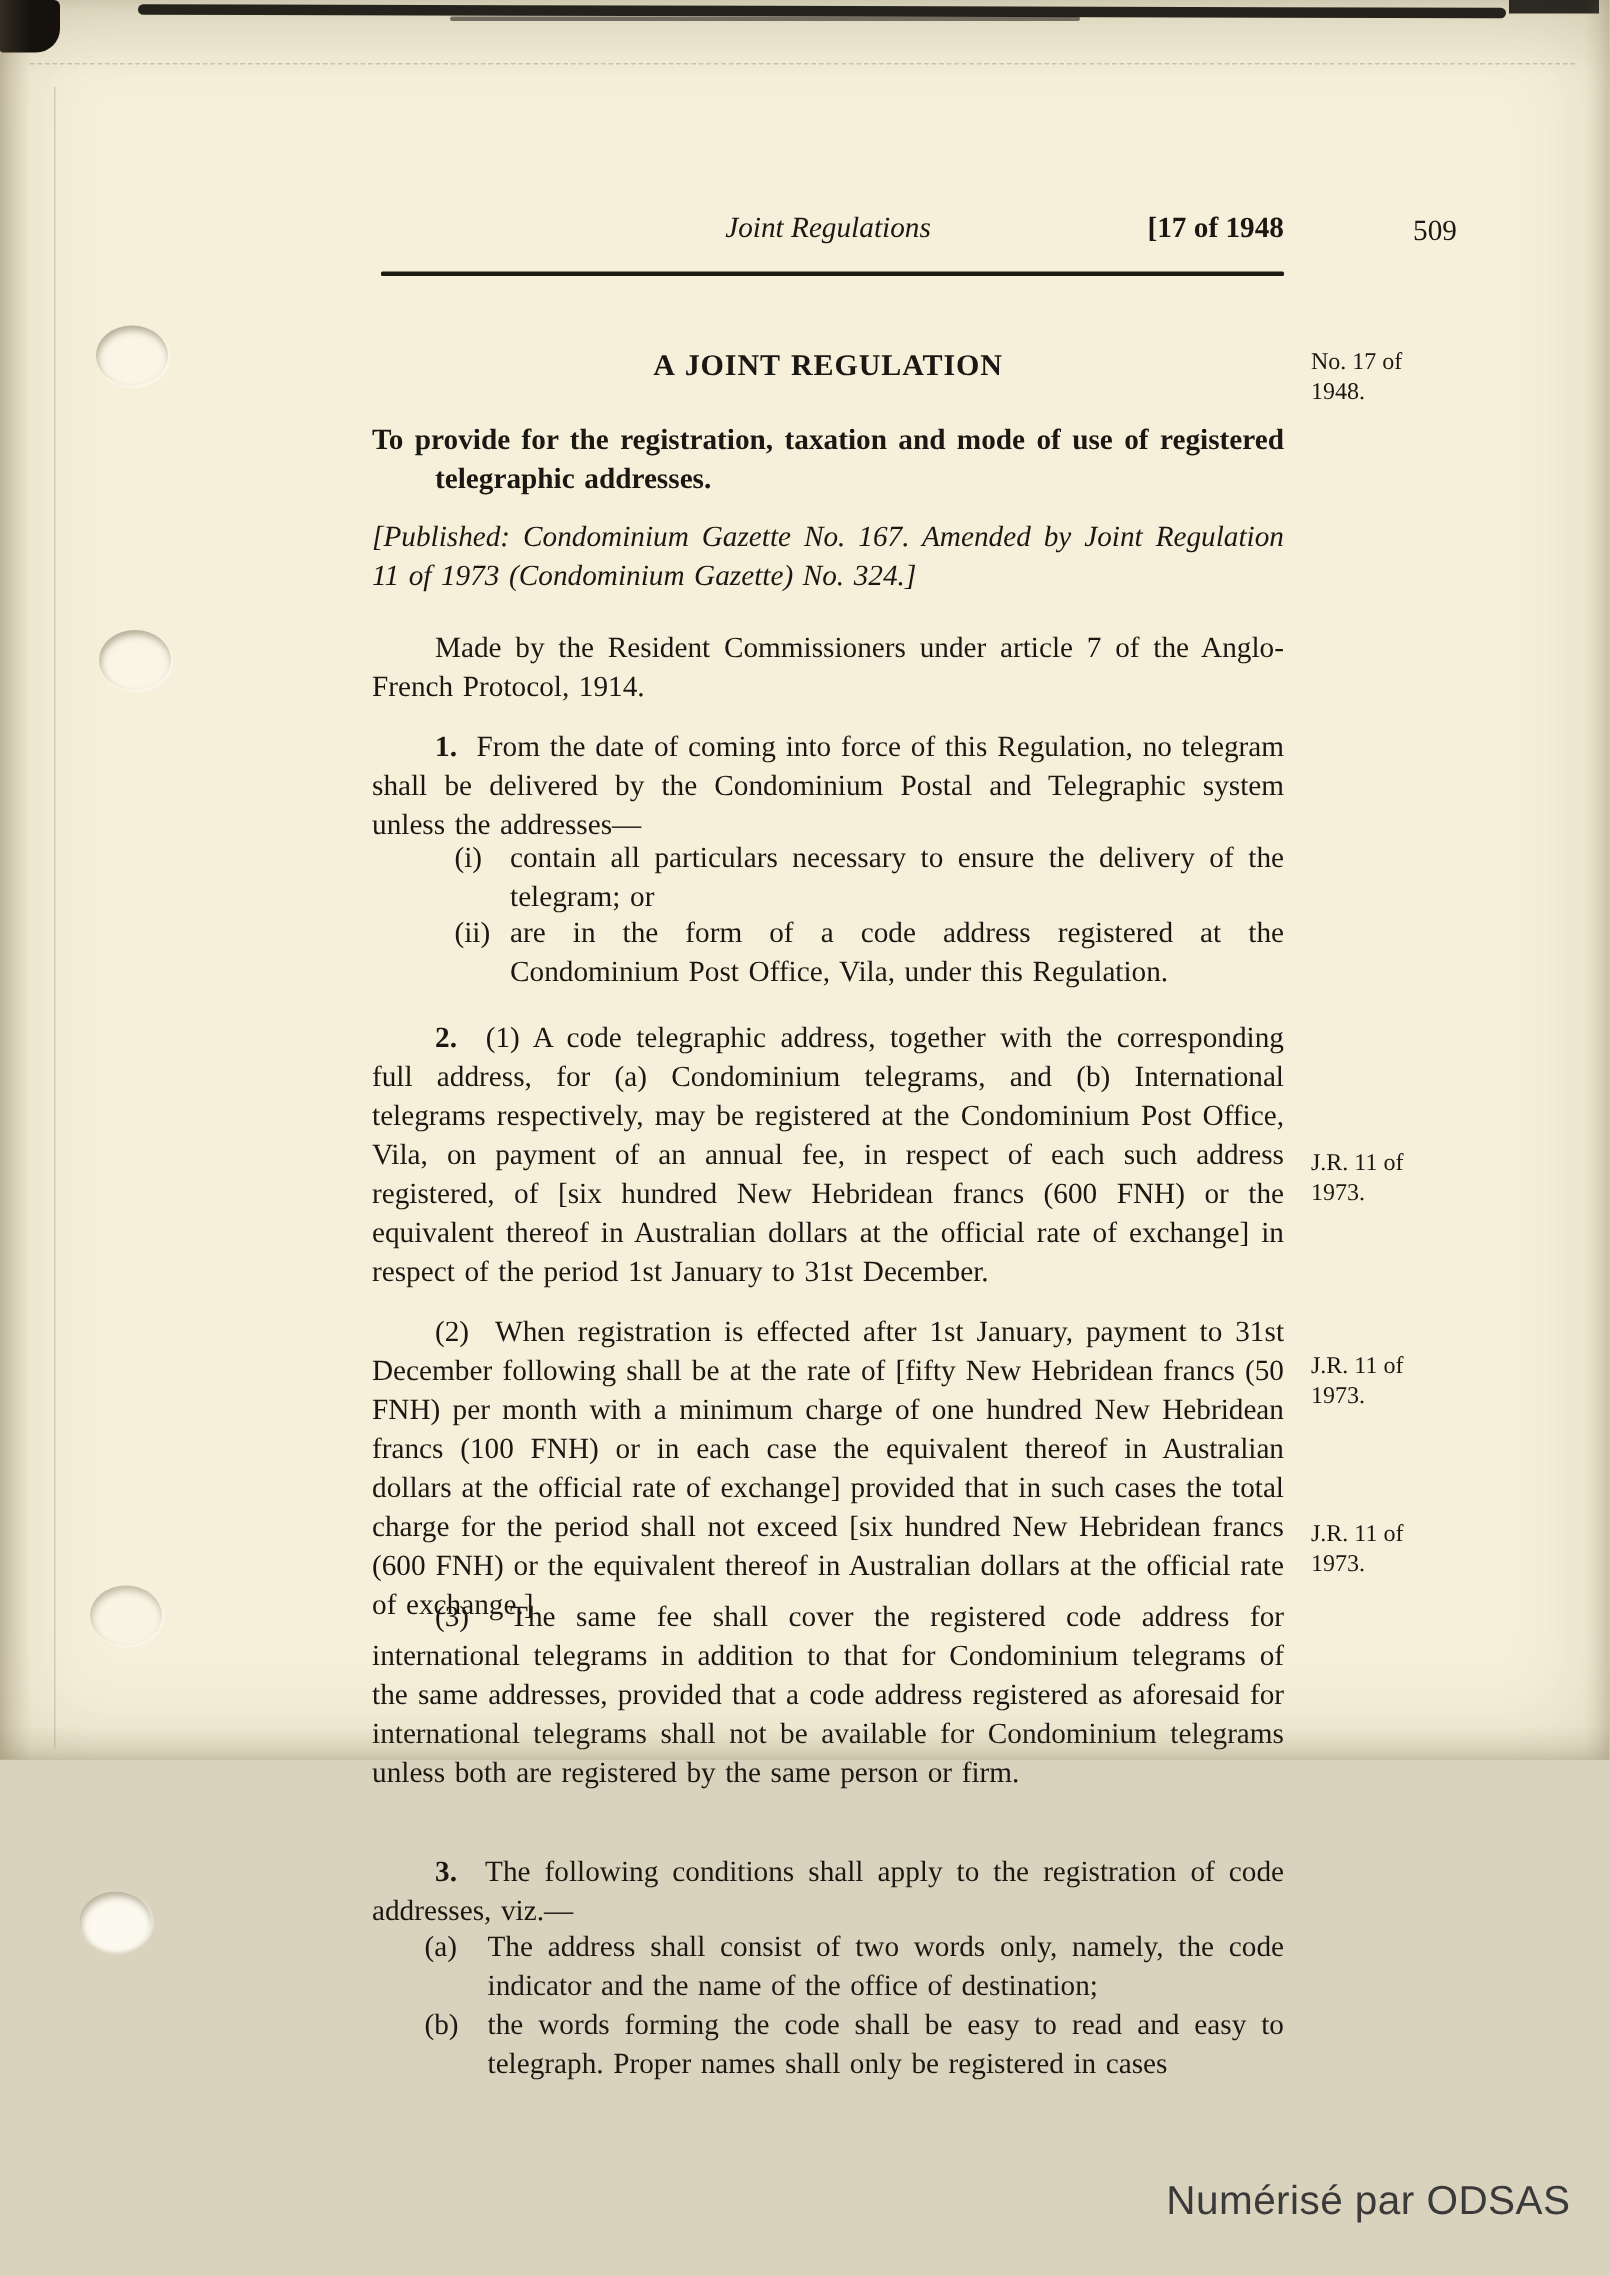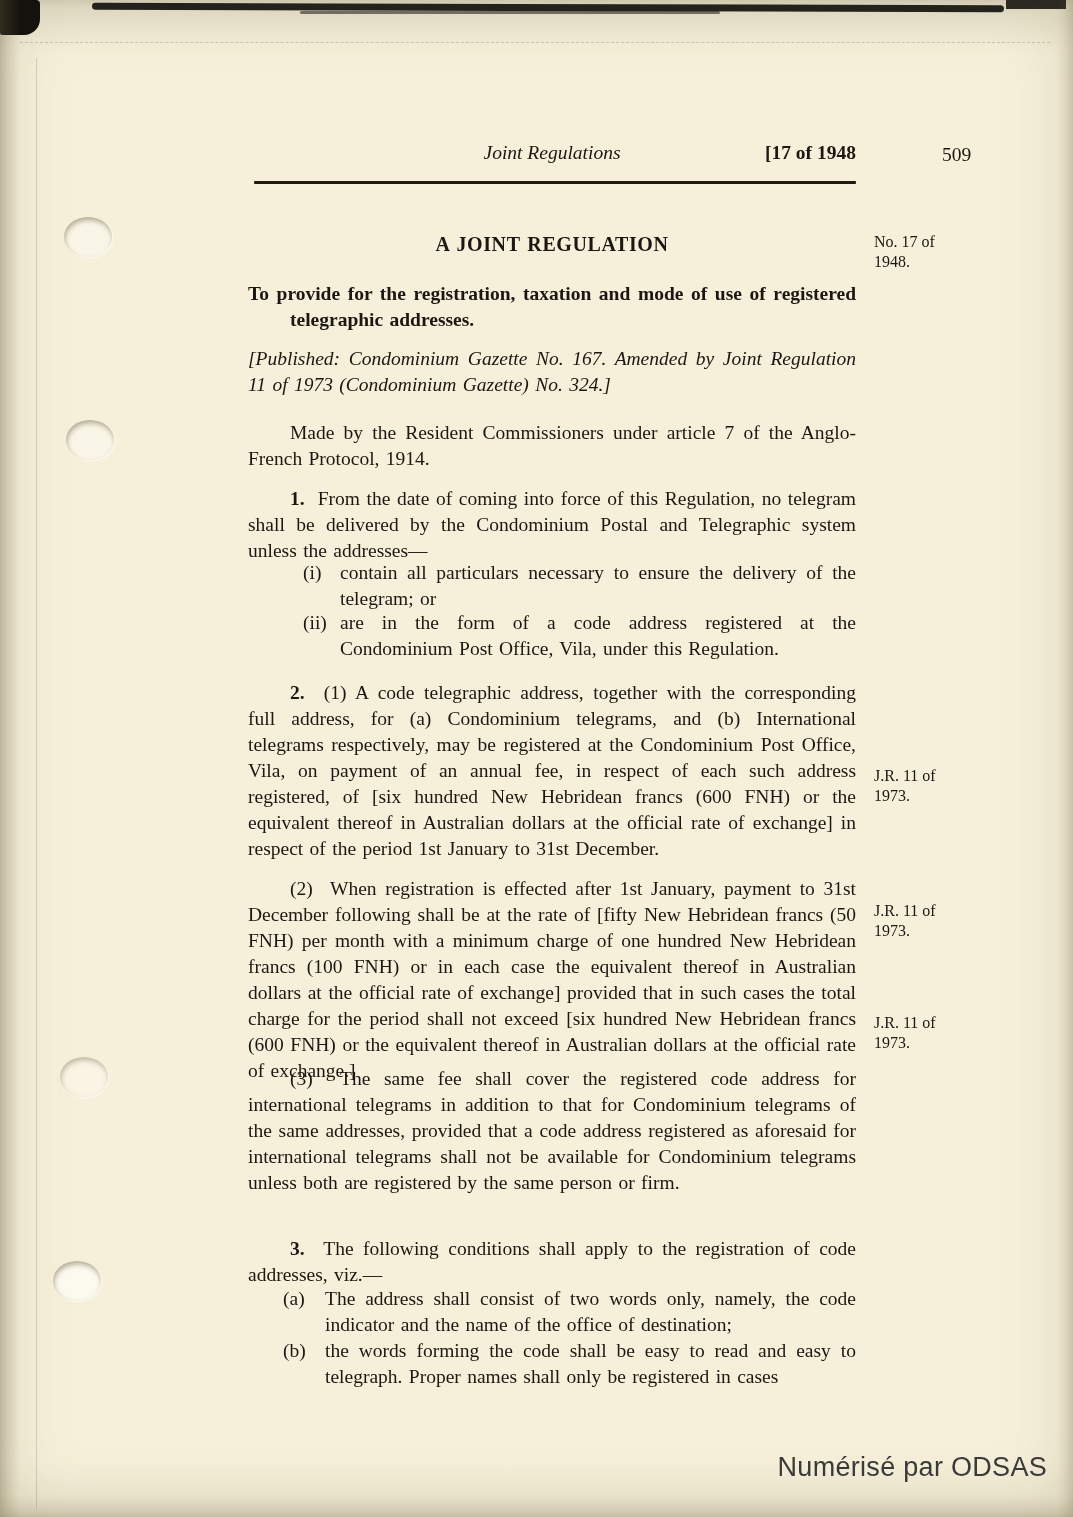--- a/index.html
+++ b/index.html
@@ -4,21 +4,21 @@
 <style>
   * { margin:0; padding:0; box-sizing:border-box; }
   html,body { width:1073px; height:1517px; }
   body {
     font-family:"Liberation Serif", serif;
     background:#d9d3bd;
     overflow:hidden;
   }
   .page {
     position:relative;
-    width:1073px; height:1517px;
+    width:1073px; height:1173px;
     background:linear-gradient(180deg,#e7e1cb 0px,#f6f0da 52px,#f6f0da 1460px,#efe9d2 1517px);
     box-shadow: inset 0 0 70px rgba(105,95,60,.22), inset 0 0 10px rgba(80,70,40,.14);
     color:#1b1712;
   }
   .page::before {
     content:'';
     position:absolute; inset:0; z-index:6; pointer-events:none;
     background:
       linear-gradient(90deg, rgba(120,108,75,.30), rgba(120,108,75,0) 20px),
       linear-gradient(270deg, rgba(120,108,75,.18), rgba(120,108,75,0) 16px),

